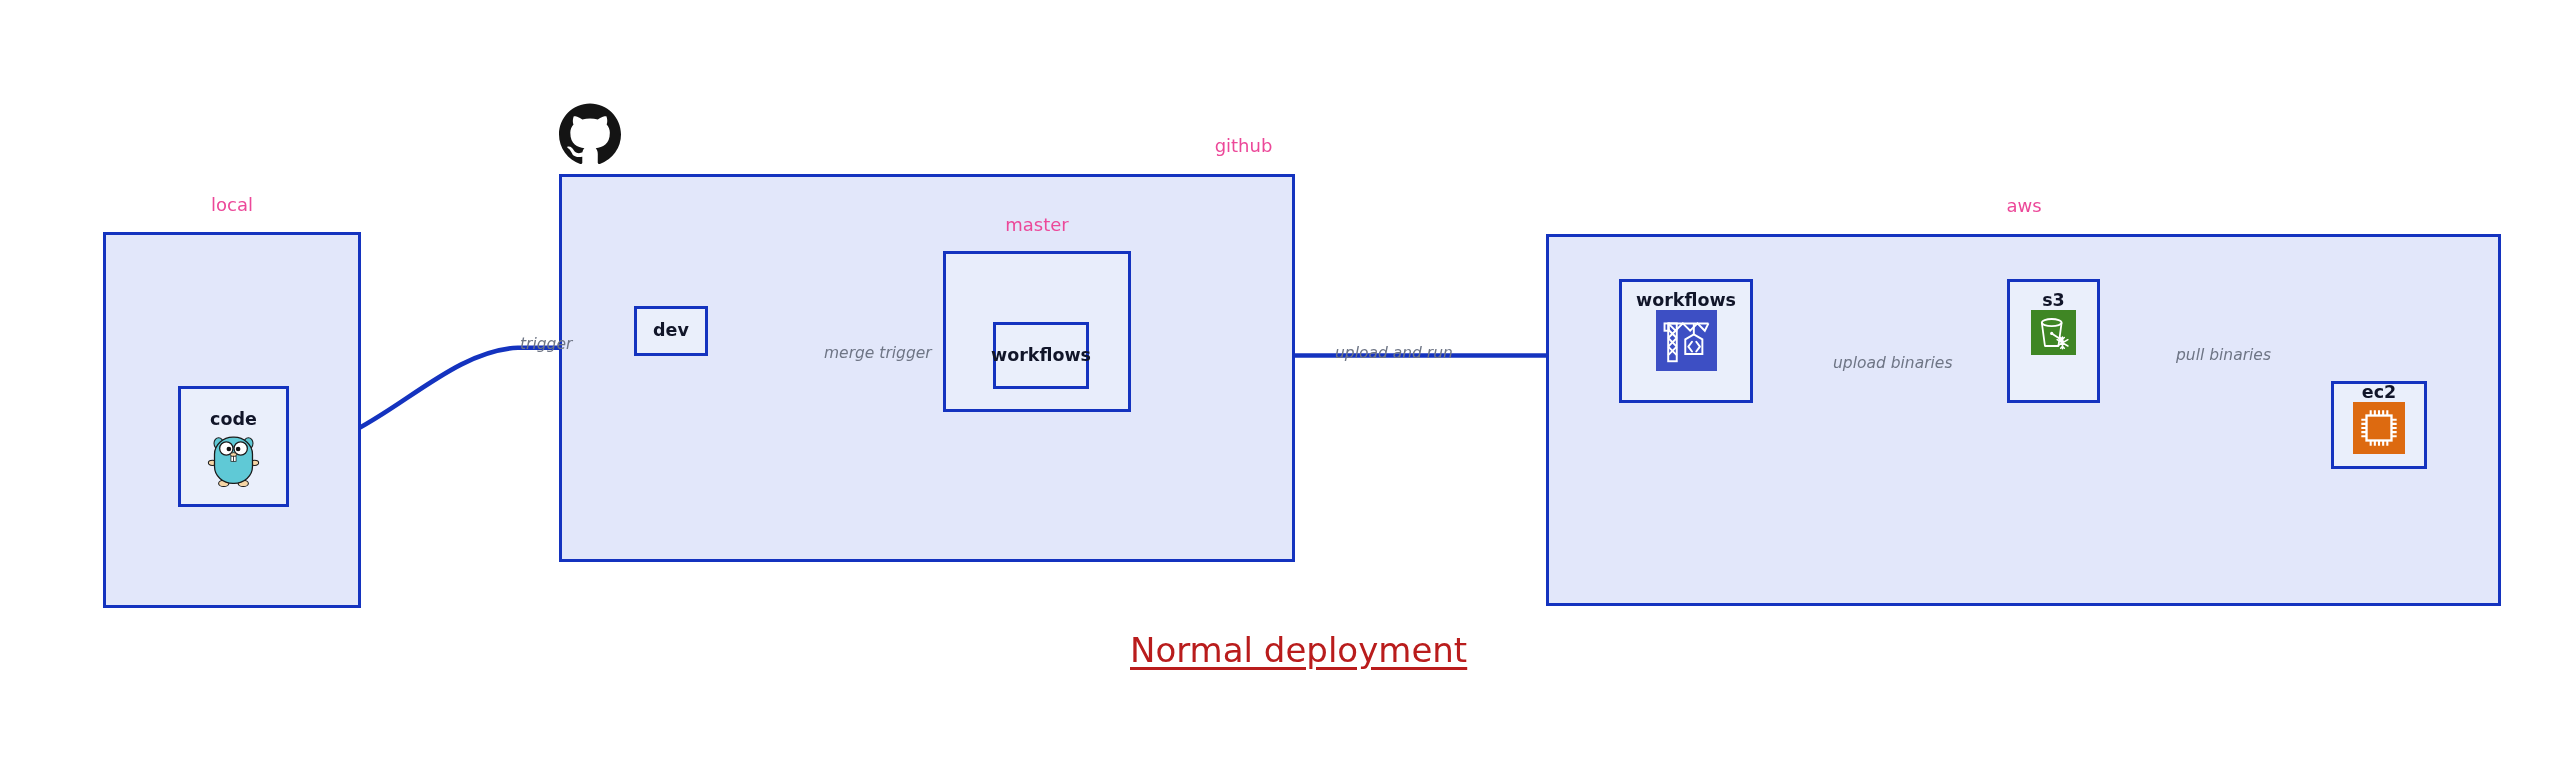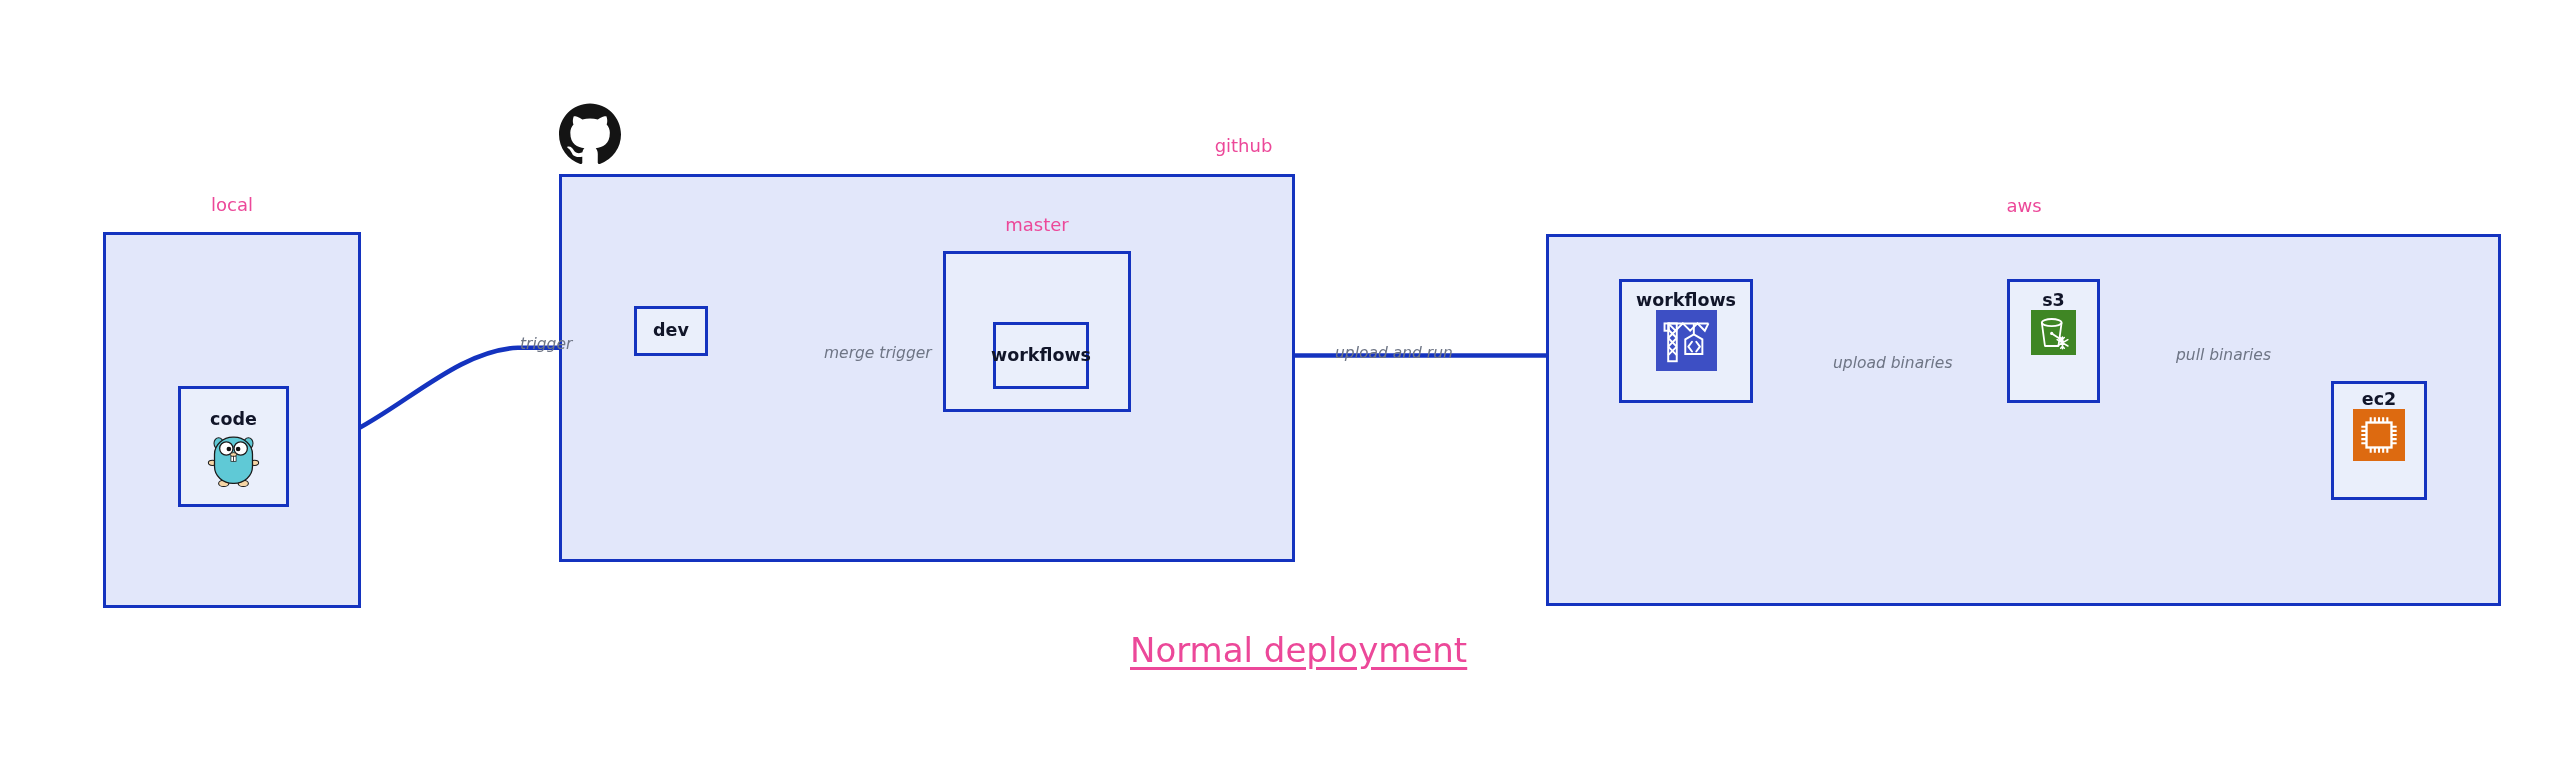--- a/index.html
+++ b/index.html
@@ -74,21 +74,21 @@
     font-size: 15.5px;
     font-style: italic;
     white-space: nowrap;
     background: transparent;
     line-height: 1;
   }
 
   
   #diagram-title {
     position: absolute;
-    color: #ec4899;
+    color: #b91c1c;
     font-size: 34px;
     font-weight: 400;
     text-decoration: underline;
     text-underline-offset: 5.2px;
     white-space: nowrap;
     line-height: 1;
   }
 
   
   #group-local       { left:103px;  top:232px;  width:258px;  height:376px; }
@@ -102,21 +102,21 @@
 
   #group-master      { left:943px; top:251px;  width:188px;  height:161px; }
   #label-master      { left:943px; top:216px;  width:188px;  text-align:center; }
   #node-workflows    { left:993px; top:322px;  width:96px;  height:67px; justify-content:center; }
 
   #group-aws         { left:1546px; top:234px;  width:955px; height:372px; }
   #label-aws         { left:1934px; top:197px;  width:180px;  text-align:center; }
 
   #node-builders     { left:1619px; top:279px;  width:134px;  height:124px; padding-top:10.3px; }
   #node-s3           { left:2007px; top:279px;  width:93px;  height:124px; padding-top:10px; }
-  #node-ec2          { left:2331px; top:381px;  width:96px;  height:119px; padding-top:7px; }
+  #node-ec2          { left:2331px; top:381px;  width:96px;  height:88px; padding-top:0; }
 
   #label-commit      { left:520px; top:337px; }
   #label-merge       { left:824px; top:346px; }
   #label-upload-run  { left:1335px; top:346px; }
   #label-upload-bin  { left:1833px; top:340px;margin-top:16px; }
   #label-pull-bin    { left:2176px; top:348px; }
 
   #diagram-title     { left:1130px; top:633px; }
 </style>
 </head>

